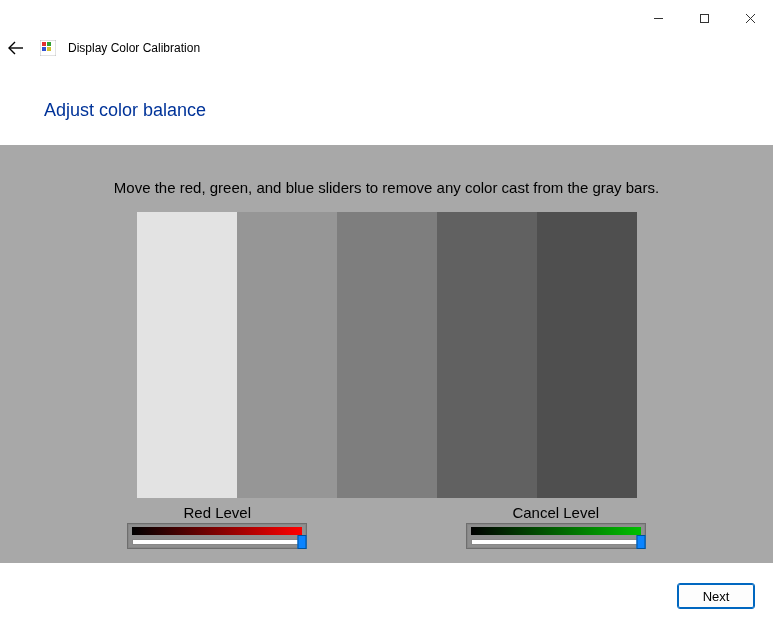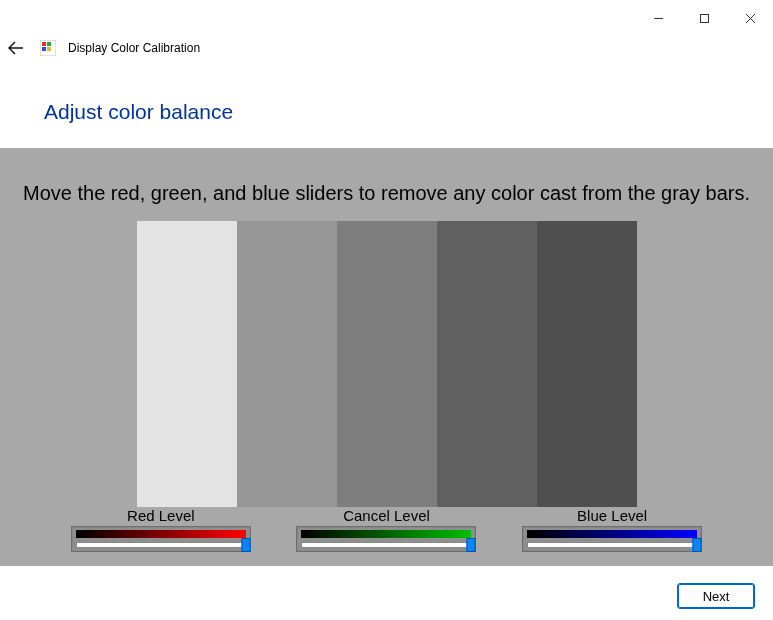--- a/index.html
+++ b/index.html
@@ -46,34 +46,34 @@
       width: 16px;
       height: 16px;
       display: inline-block;
     }
     .app-title {
       font-size: 12px;
       color: #000;
     }
     .page-heading {
       color: #003399;
-      font-size: 21px;
+      font-size: 18px;
       font-weight: 400;
       padding: 36px 0 24px 44px;
     }
     .gray-area {
       background: #a8a8a8;
       width: 100%;
       height: 418px;
       position: relative;
       padding-top: 34px;
     }
     .instruction {
       text-align: center;
-      font-size: 20px;
+      font-size: 15px;
       color: #000;
     }
     .gray-bars {
       display: flex;
       justify-content: center;
       margin-top: 16px;
     }
     .gbar {
       width: 100px;
       height: 286px;
@@ -225,26 +225,18 @@
       </div>
     </div>
     <div class="slider-block">
       <div class="slider-label">Cancel Level</div>
       <div class="slider-widget">
         <div class="gradient-bar grad-green"></div>
         <div class="track"></div>
         <div class="thumb" style="left: 174px;"></div>
       </div>
     </div>
-    <div class="slider-block">
-      <div class="slider-label">Blue Level</div>
-      <div class="slider-widget">
-        <div class="gradient-bar grad-blue"></div>
-        <div class="track"></div>
-        <div class="thumb" style="left: 174px;"></div>
-      </div>
-    </div>
   </div>
 </div>
 
 <div class="footer">
   <div class="btn primary">Next</div>
 </div>
 
 </body></html>

